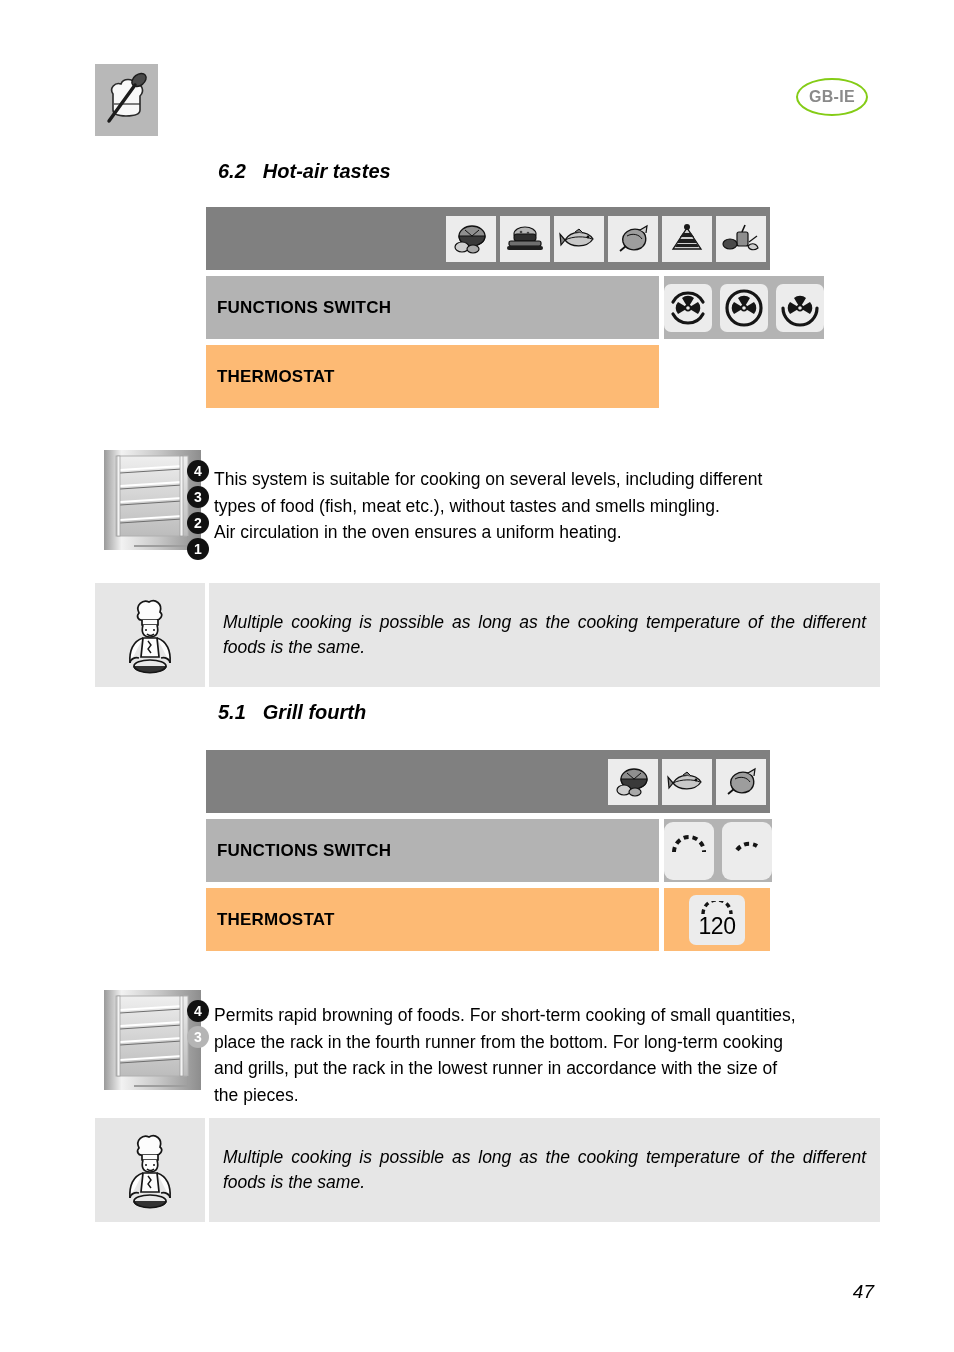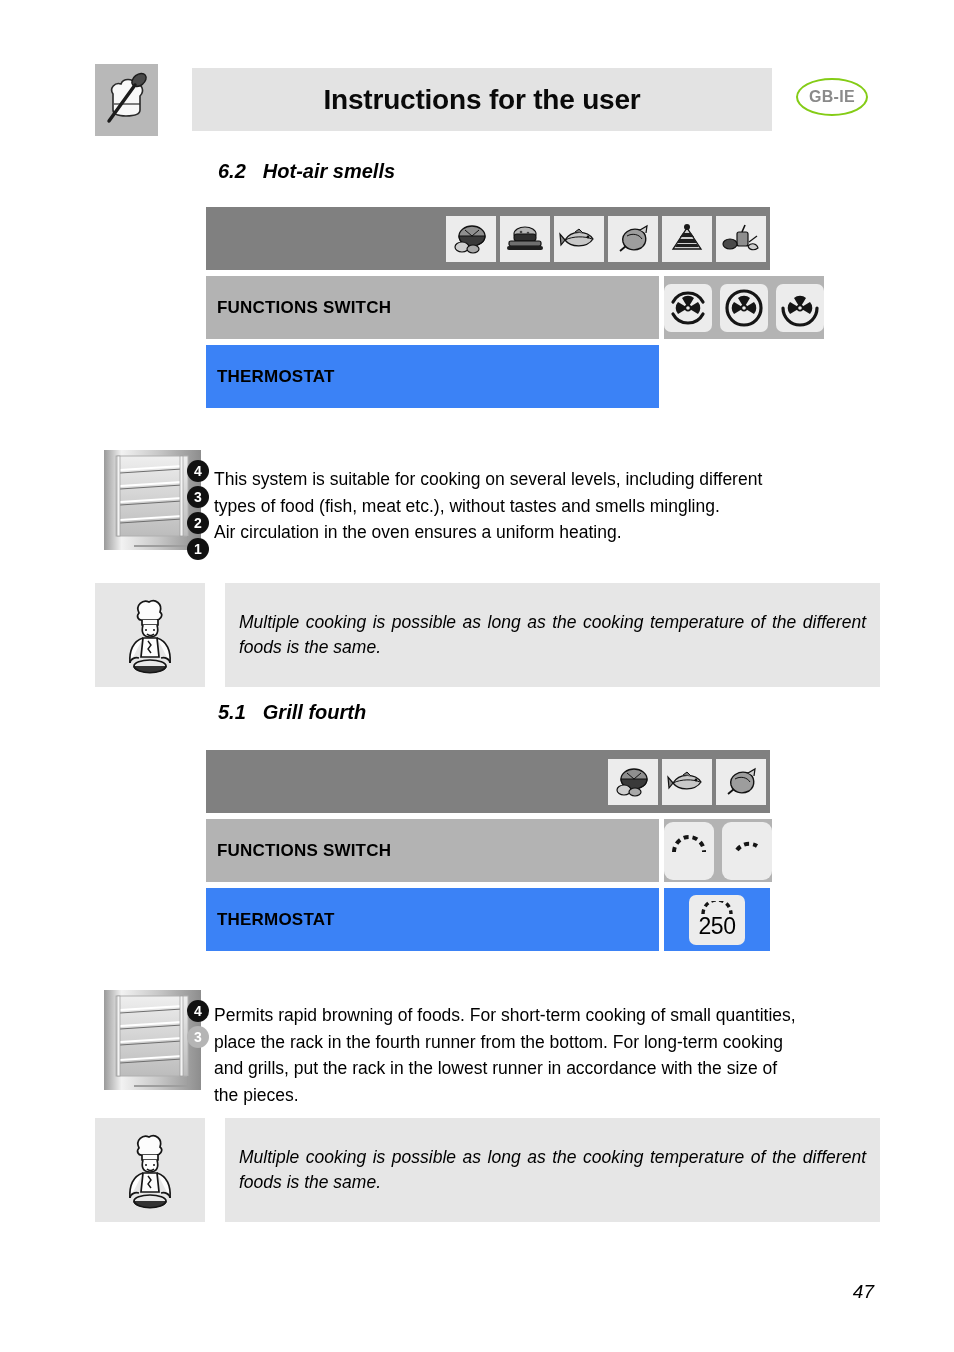--- a/index.html
+++ b/index.html
@@ -115,21 +115,21 @@
     font-weight: bold;
     letter-spacing: 0.2px;
   }
   .row-value {
     flex: 1;
     display: flex;
     align-items: center;
     justify-content: center;
   }
   .fn-row .row-label, .fn-row .row-value { background: #b3b3b3; height: 63px; }
-  .th-row .row-label, .th-row .row-value { background: #3b82f6; height: 63px; }
+  .th-row .row-label, .th-row .row-value { background: #fdba74; height: 63px; }
 
   .row-value .val-text {
     font-size: 20px;
     font-weight: bold;
     letter-spacing: 0.5px;
   }
 
   .switch-set { display: flex; gap: 8px; align-items: center; }
   .switch-icon {
     width: 48px;
@@ -197,21 +197,21 @@
     margin-bottom: 4px;
   }
   .rack-num.dim { background: #b5b5b5; color: #ffffff; }
 
   
   .note {
     position: absolute;
     left: 95px;
     width: 785px;
     display: flex;
-    gap: 20px;
+    gap: 4px;
   }
   .note-icon {
     flex: 0 0 110px;
     background: #e6e6e6;
     display: flex;
     align-items: center;
     justify-content: center;
   }
   .note-body {
     flex: 1;
@@ -247,28 +247,25 @@
     <div class="header-icon">
       <svg width="63" height="72" viewBox="0 0 63 72">
         <g>
           <path d="M18 30 C14 24, 20 18, 26 20 C28 14, 38 14, 40 20 C47 19, 50 27, 45 32 L45 46 C45 50, 40 52, 31 52 C22 52, 18 50, 18 46 Z" fill="#f8f8f8" stroke="#2a2a2a" stroke-width="1.6"></path>
           <path d="M19 40 L45 40" stroke="#2a2a2a" stroke-width="1.2" fill="none"></path>
           <ellipse cx="44" cy="16" rx="8" ry="5.5" transform="rotate(-38 44 16)" fill="#4a4a4a" stroke="#1c1c1c" stroke-width="1.4"></ellipse>
           <path d="M40 21 L14 57" stroke="#1c1c1c" stroke-width="3.4" stroke-linecap="round" fill="none"></path>
         </g>
       </svg>
     </div>
-    <div class="header-bar">
-      <span class="header-title">Instructions for the user</span>
-    </div>
     <div class="lang-badge">GB-IE</div>
   </div>
 
   <div class="sec-heading" style="left:218px; top:160px;">
-    <span class="num">6.2</span><span>Hot-air smells</span>
+    <span class="num">6.2</span><span>Hot-air tastes</span>
   </div>
 
   <div class="spec-table" style="left:206px; top:207px;">
 
     <div class="row-icons">
       <div class="food-icon">
         <svg width="40" height="34" viewBox="0 0 40 34">
           <ellipse cx="21" cy="14" rx="13" ry="10" fill="#8f8f8f" stroke="#111" stroke-width="1.3"></ellipse>
           <path d="M8 14 a13 10 0 0 0 13 10 a13 10 0 0 0 13 -10 z" fill="#3a3a3a" stroke="#111" stroke-width="1.2"></path>
           <ellipse cx="11" cy="25" rx="7" ry="5" fill="#cfcfcf" stroke="#111" stroke-width="1.2"></ellipse>
@@ -491,21 +488,21 @@
       </div>
     </div>
 
     <div class="row-split th-row">
       <div class="row-label">THERMOSTAT</div>
       <div class="row-value">
         <div class="thermo-icon">
           <svg width="40" height="14" viewBox="0 0 40 14" style="margin-bottom:-1px;">
             <path d="M6 13 A14 14 0 0 1 34 13" stroke="#151515" stroke-width="3.4" stroke-dasharray="4.5 3.5" stroke-linecap="butt" fill="none"></path>
           </svg>
-          <span class="tnum">250</span>
+          <span class="tnum">120</span>
         </div>
       </div>
     </div>
   </div>
 
   <div class="desc-block" style="left:104px; top:990px; width:780px; height:115px;">
     <div class="rack-img">
       <svg width="97" height="100" viewBox="0 0 97 100">
         <rect x="0" y="0" width="97" height="100" fill="url(#ovg1)"></rect>
         <defs>

